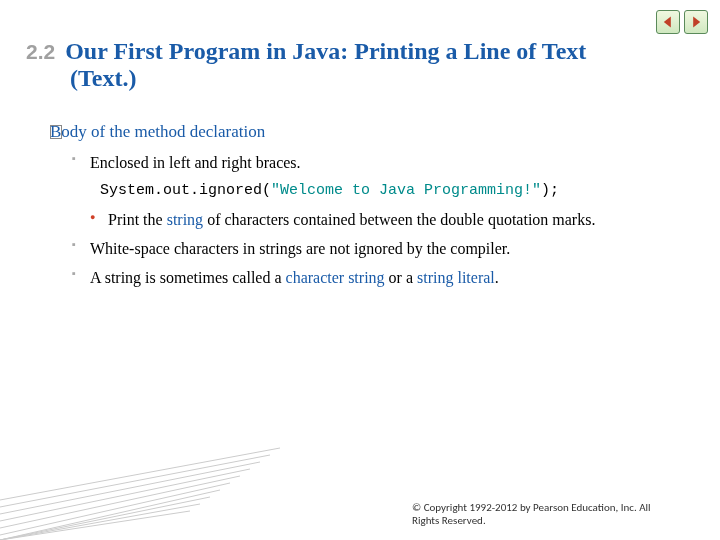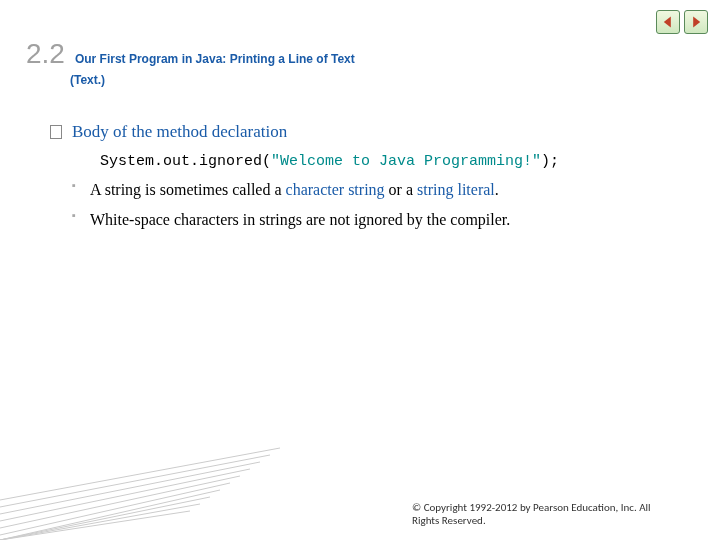--- a/index.html
+++ b/index.html
@@ -32,45 +32,44 @@
   .nav-btn svg { width: 14px; height: 14px; }
   .title-area {
     position: absolute;
     top: 38px;
     left: 26px;
     right: 30px;
   }
   .section-number {
     color: #a0a0a0;
     font-family: Arial, sans-serif;
-    font-size: 28px;
-    font-weight: normal;
+    font-size: 21px;
+    font-weight: bold;
     display: inline;
   }
   .section-title {
     color: #1a5ba8;
-    font-family: Liberation Sans, sans-serif;
-    font-size: 12px;
+    font-family: Liberation Serif, serif;
+    font-size: 24px;
     font-weight: bold;
     display: inline;
     margin-left: 10px;
   }
   .content {
     position: absolute;
     top: 120px;
     left: 50px;
     right: 40px;
     font-size: 17px;
     color: #000;
     line-height: 1.45;
   }
   .lvl1 {
     margin-bottom: 6px;
     position: relative;
-    padding-left: 22px;
   }
   .lvl1::before {
     content: "";
     position: absolute;
     left: 0;
     top: 5px;
     width: 10px;
     height: 12px;
     border: 1px solid #888;
   }
@@ -149,28 +148,32 @@
   </div>
 </div>
 
 <div class="title-area">
   <span class="section-number">2.2</span><span class="section-title">Our First Program in Java: Printing a Line of Text</span><br>
   <span class="section-title" style="margin-left:44px">(Text.)</span>
 </div>
 
 <div class="content">
   <div class="lvl1 blue">Body of the method declaration</div>
+  <div class="lvl2">Enclosed in left and right braces.</div>
 
   <div class="lvl2 code">
     <span>System.out.ignored(</span><span class="kw-green">"Welcome to Java Programming!"</span><span>);</span>
   </div>
+  <div class="lvl3">
+    <span>Print the </span><span class="kw-link">string</span><span> of characters contained between the double quotation marks.</span>
+  </div>
+  <div class="lvl2">White-space characters in strings are not ignored by the compiler.</div>
   <div class="lvl2">
     <span>A string is sometimes called a </span><span class="kw-link">character string</span><span> or a </span><span class="kw-link">string literal</span><span>.</span>
   </div>
-  <div class="lvl2">White-space characters in strings are not ignored by the compiler.</div>
 </div>
 
 <svg class="footer-lines" viewBox="0 0 280 95" preserveAspectRatio="none">
   <line x1="0" y1="55" x2="280" y2="3" stroke="#ccc" stroke-width="1"></line>
   <line x1="0" y1="62" x2="270" y2="10" stroke="#ccc" stroke-width="1"></line>
   <line x1="0" y1="69" x2="260" y2="17" stroke="#ccc" stroke-width="1"></line>
   <line x1="0" y1="76" x2="250" y2="24" stroke="#ccc" stroke-width="1"></line>
   <line x1="0" y1="83" x2="240" y2="31" stroke="#ccc" stroke-width="1"></line>
   <line x1="0" y1="90" x2="230" y2="38" stroke="#ccc" stroke-width="1"></line>
   <line x1="0" y1="95" x2="220" y2="45" stroke="#ccc" stroke-width="1"></line>

